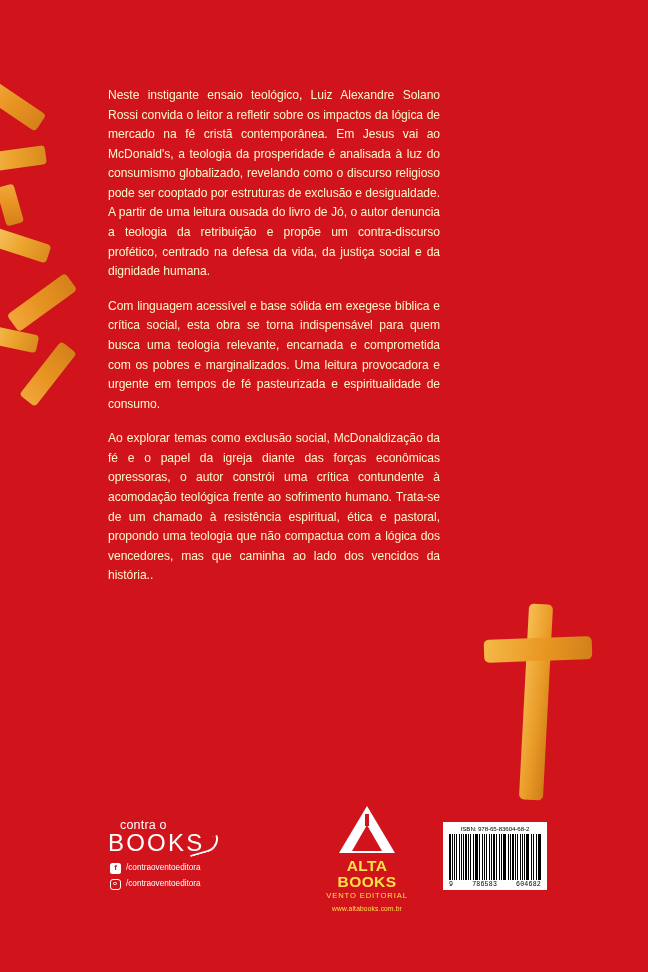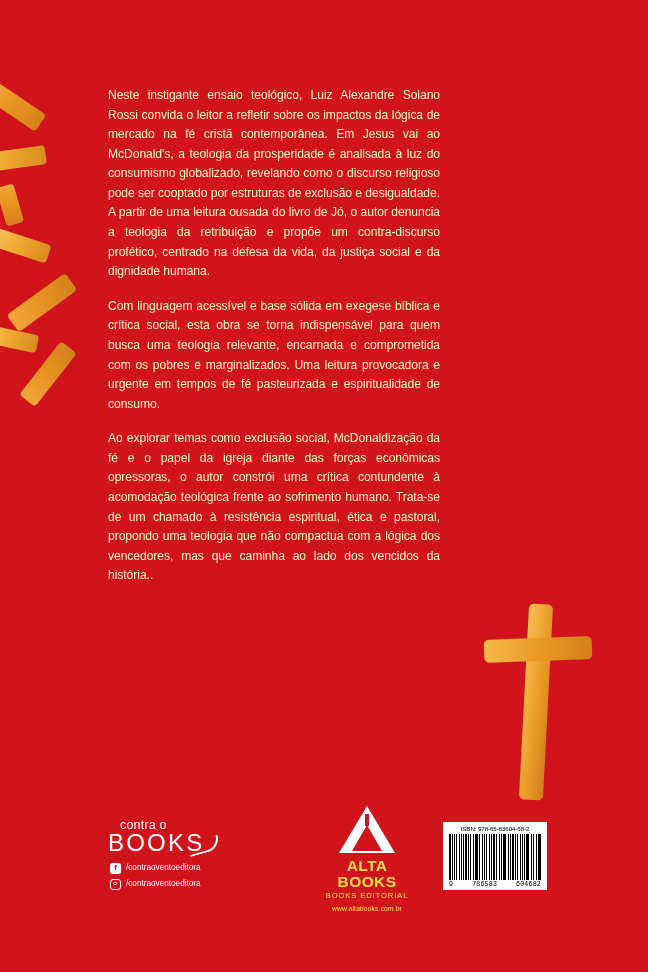--- a/index.html
+++ b/index.html
@@ -320,21 +320,21 @@
       </div>
     </div>
 
     <div id="alta">
       <div class="mark">
         <span class="tri"></span>
         <span class="notch"></span>
         <span class="slit"></span>
       </div>
       <div class="name">ALTA BOOKS</div>
-      <div class="sub">BOOKS EDITORIAL</div>
+      <div class="sub">VENTO EDITORIAL</div>
       <div class="url">www.altabooks.com.br</div>
     </div>
 
     <div id="barcode-block">
       <div id="isbn">ISBN: 978-65-83604-68-2</div>
       <div id="bars">
           <i style="width: 2.34px;"></i>
           <i style="width: 0.78px; background: transparent;"></i>
           <i style="width: 1.56px;"></i>
           <i style="width: 0.78px; background: transparent;"></i>

